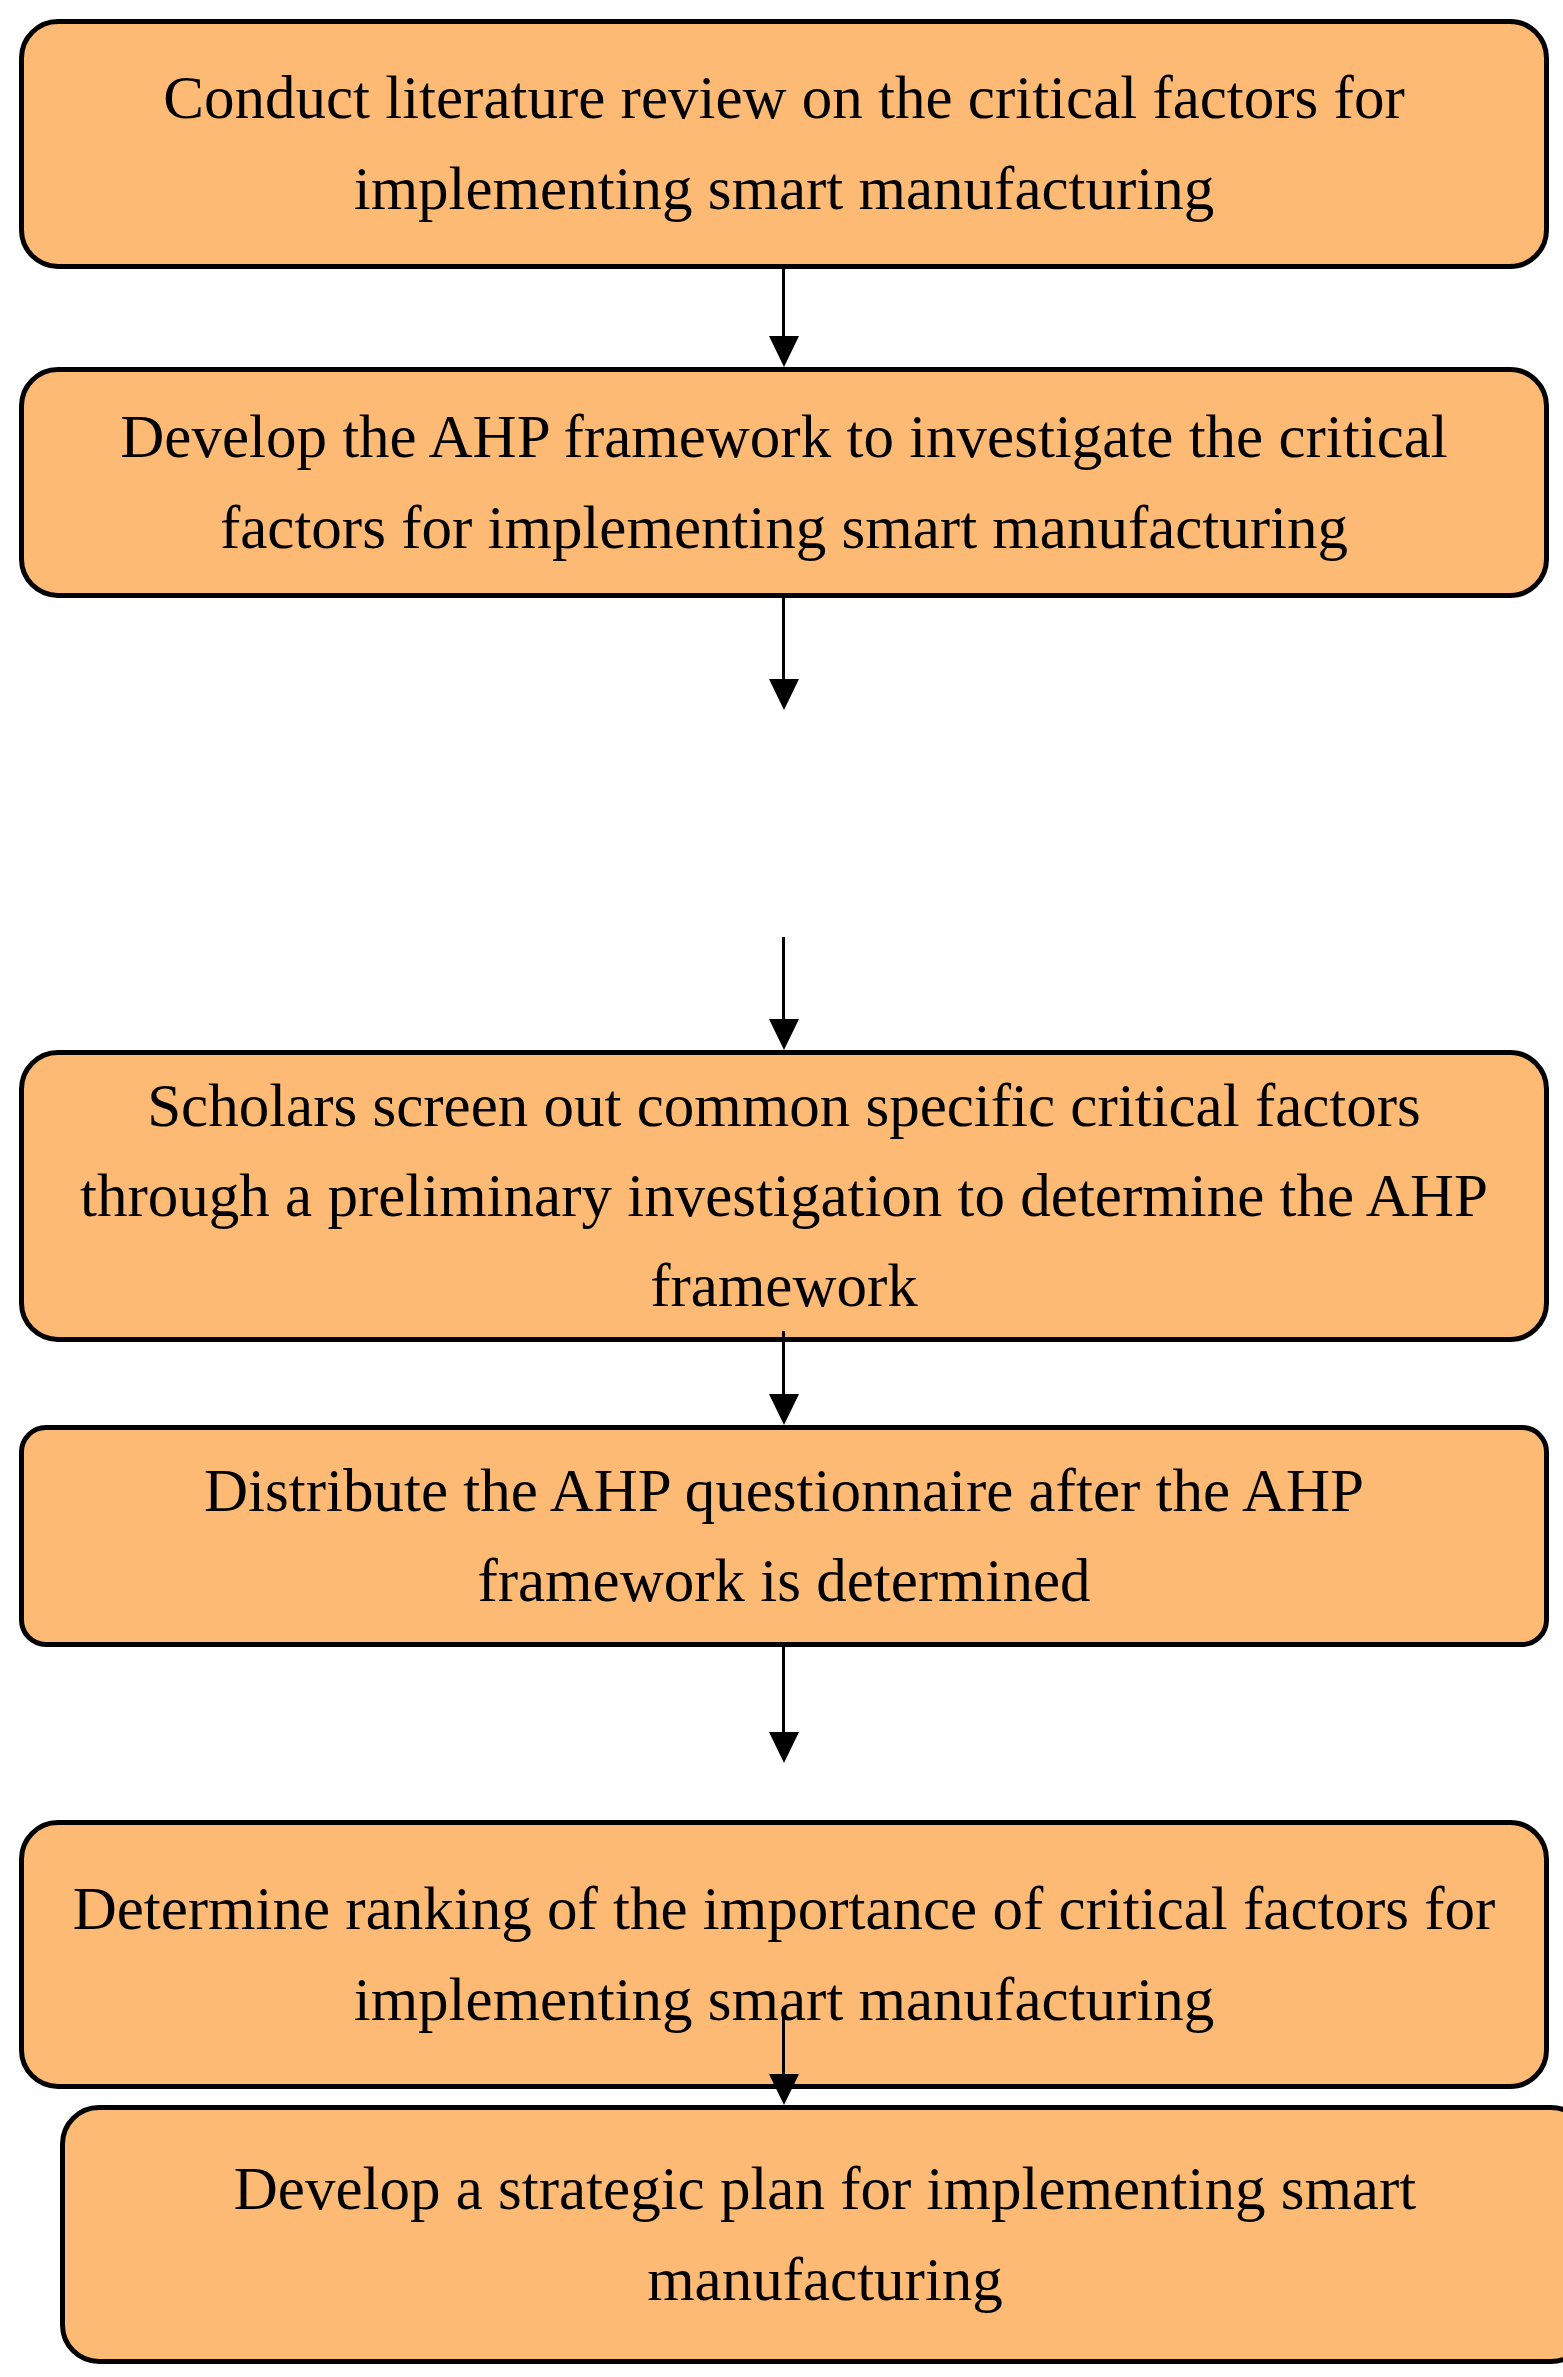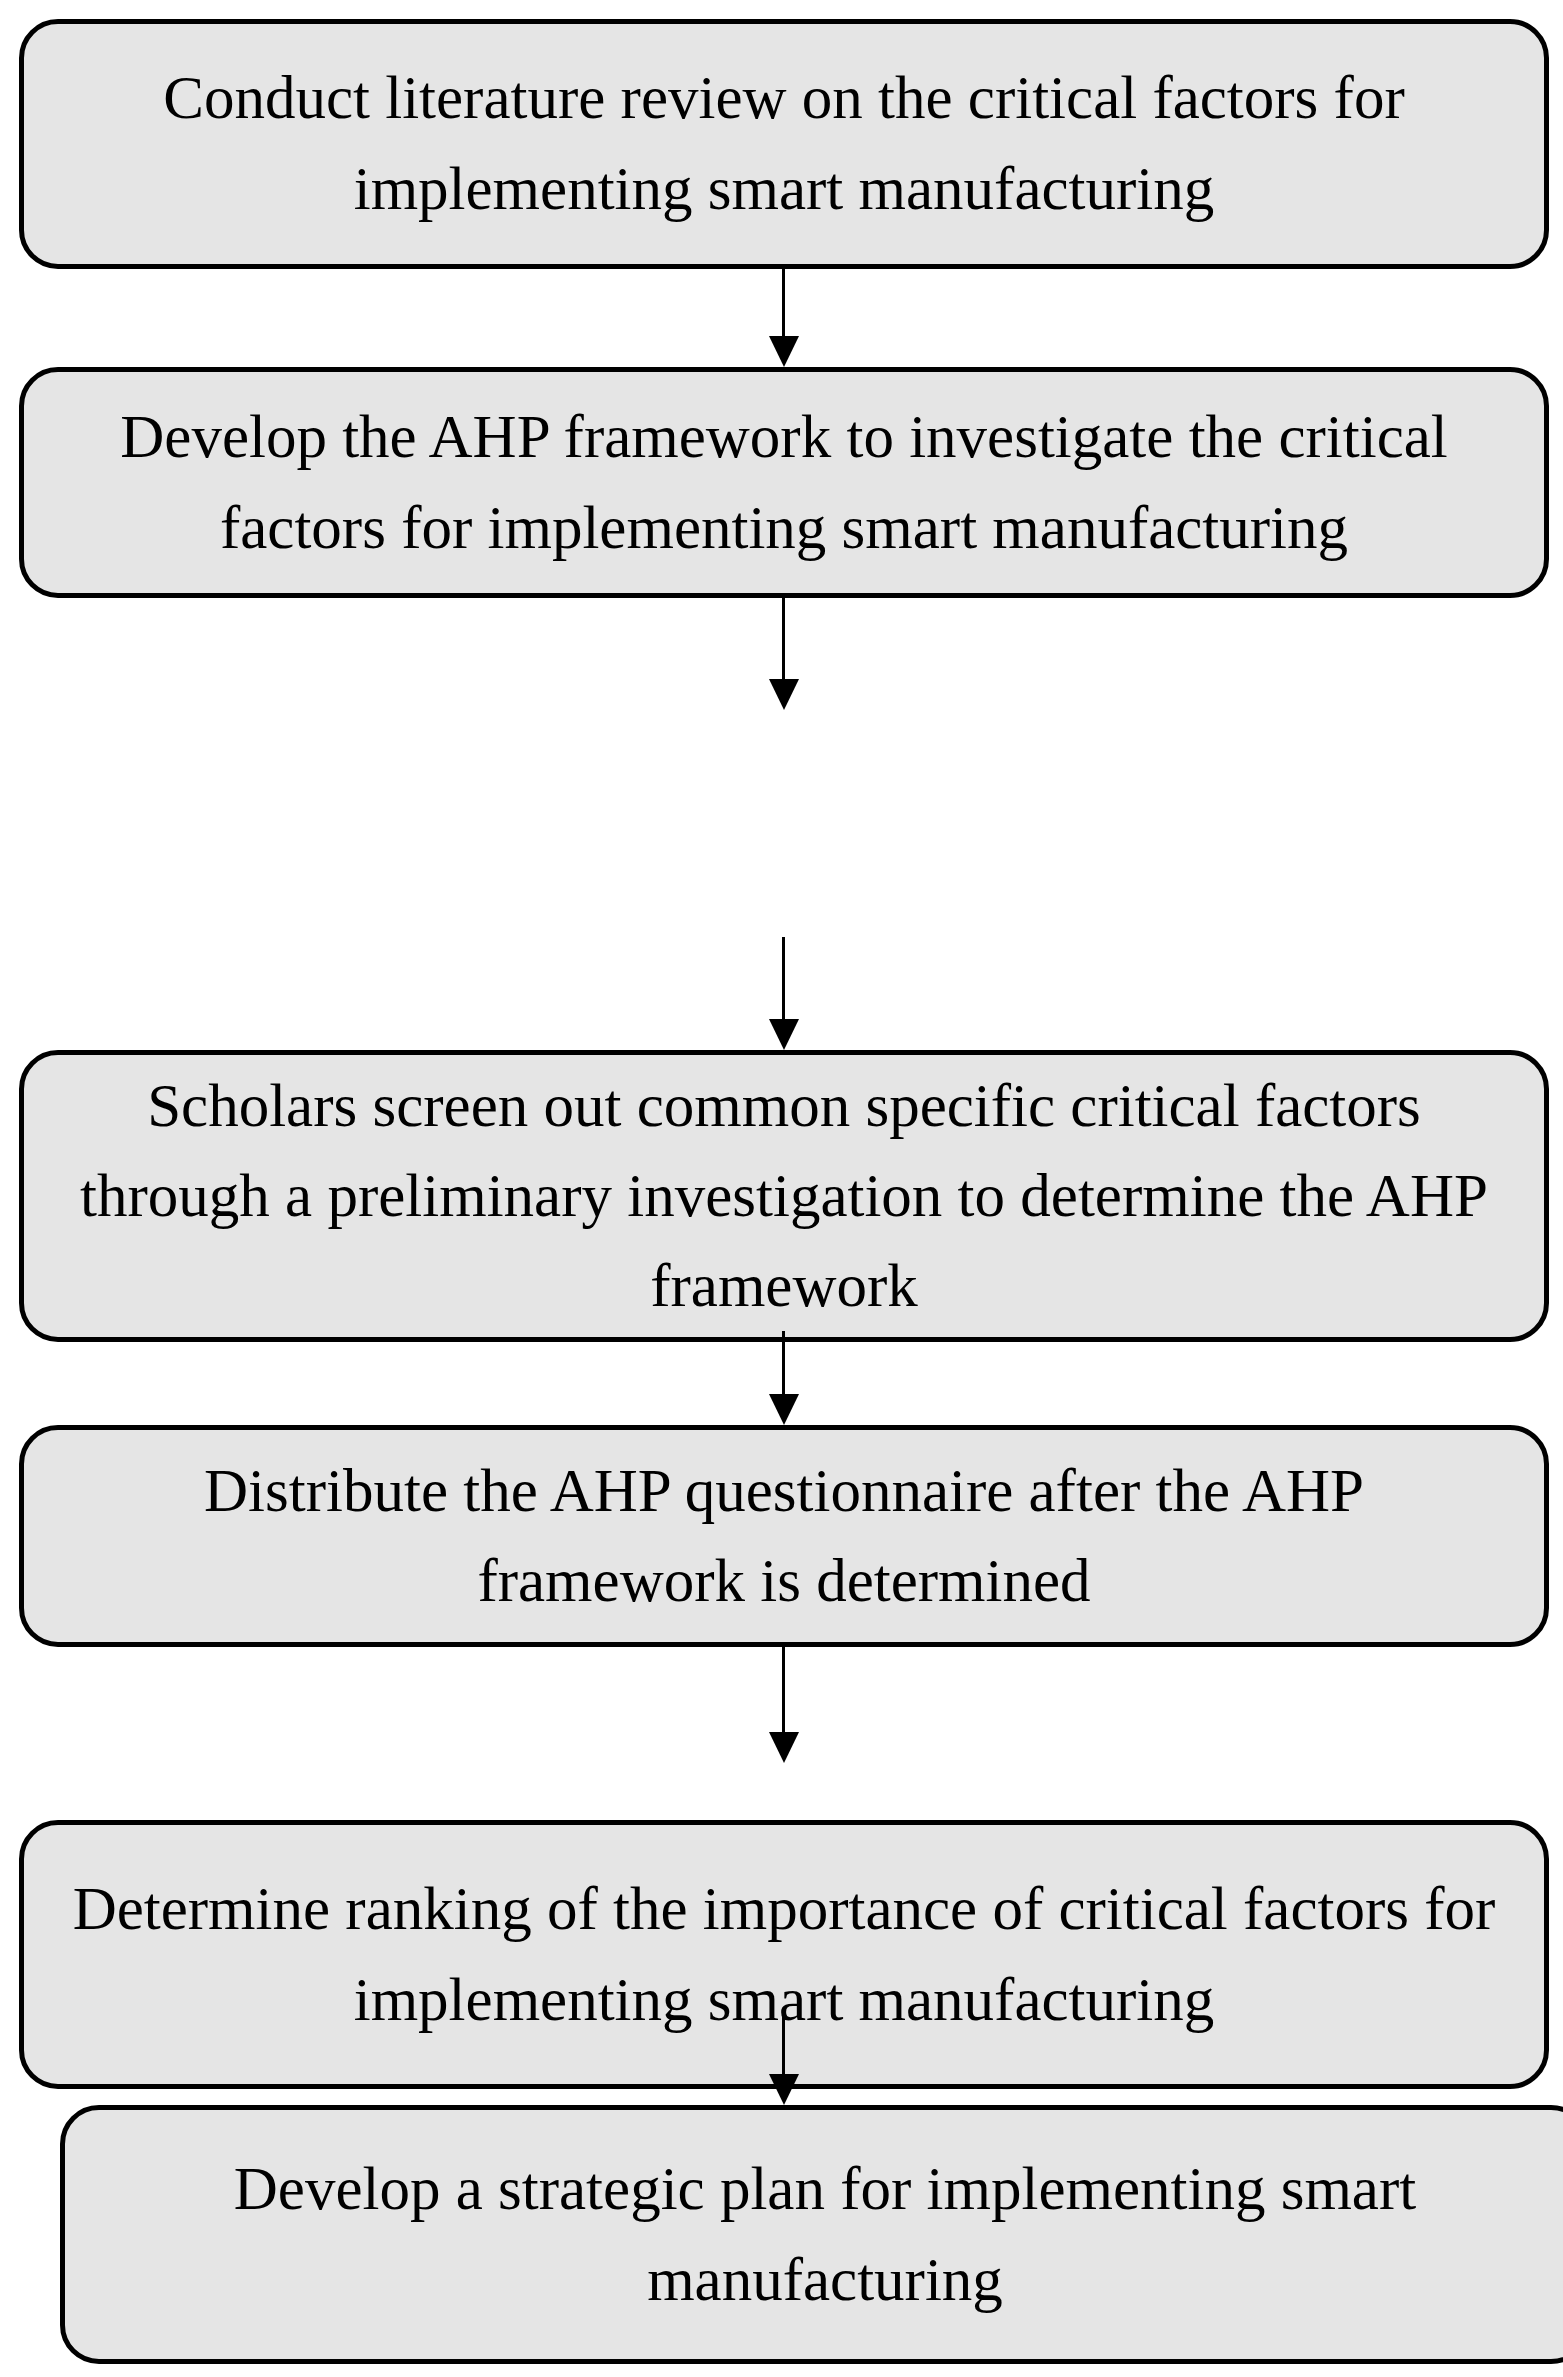--- a/index.html
+++ b/index.html
@@ -15,40 +15,40 @@
     position: absolute;
     left: 0; top: 0;
     width: 1563px;
     height: 2377px;
     background: #ffffff;
   }
   .flow-box {
     position: absolute;
     left: 19px;
     width: 1530px;
-    background: #e5e5e5;
+    background: #fdba74;
     border: 5.2px solid #000000;
     border-radius: 39px;
     display: flex;
     align-items: center;
     justify-content: center;
     text-align: center;
   }
   .flow-box .box-text {
     font-size: 61px;
     line-height: 1.48;
     white-space: pre-line;
     padding: 0 18px;
     letter-spacing: 0;
   }
   .box-1 { top: 18.5px;   height: 250px; }
   .box-2 { top: 367px;  height: 231px; }
   .box-3 { top: 709px;  height: 227px; }
   .box-4 { top: 1050px; height: 292px; }
-  .box-5 { top: 1425px; height: 222px; }
+  .box-5 { top: 1425px; height: 222px; border-radius: 27px; }
   .box-6 { top: 1820px; height: 269px; }
   .box-7 { top: 2105px; height: 259px; margin-left: 41px; }
   .flow-arrow {
     position: absolute;
     left: 768px;
     width: 31px;
     display: flex;
     flex-direction: column;
     align-items: center;
   }

